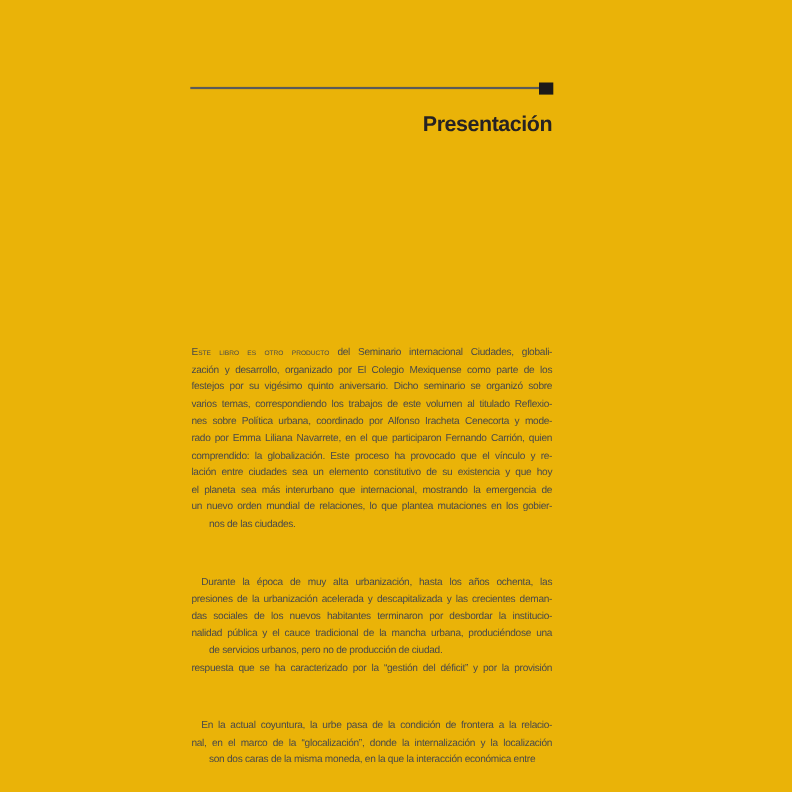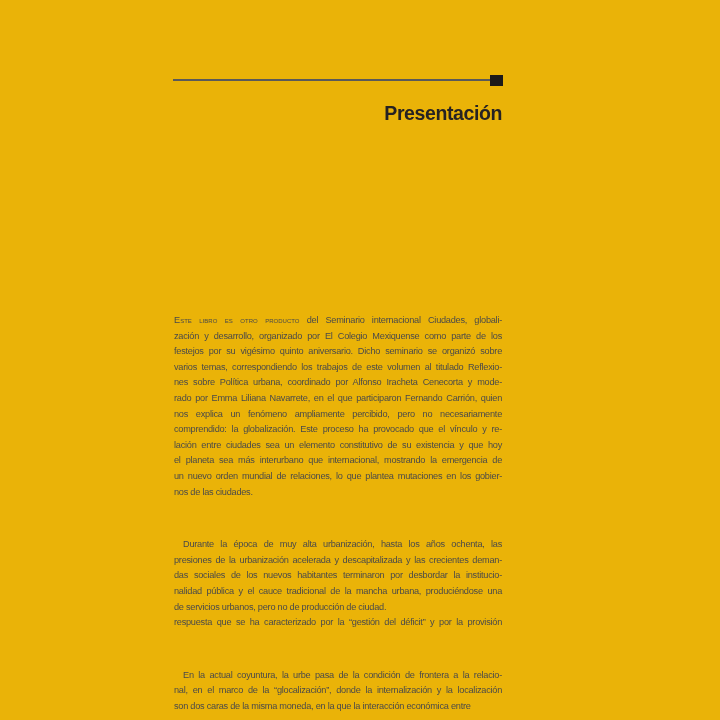--- a/index.html
+++ b/index.html
@@ -42,20 +42,21 @@
     letter-spacing:-0.25px;
     color:#4a4a4a;
   }
   .body-line {
     text-align:justify;
     text-align-last:justify;
     white-space:normal;
   }
   .body-line.para-last {
     text-align-last:left;
+    margin-left:16px;
   }
   .body-line.indent {
     text-indent:9px;
     margin-top:37px;
   }
   .lead-small-caps {
     font-variant:small-caps;
     letter-spacing:0;
   }
 </style>
@@ -69,21 +70,20 @@
 
   <h1 class="page-title">Presentación</h1>
 
   <div class="body-text" id="body-text">
       <div class="body-line"><span class="lead-small-caps">Este libro es otro producto</span> del Seminario internacional Ciudades, globali-</div>
       <div class="body-line">zación y desarrollo, organizado por El Colegio Mexiquense como parte de los</div>
       <div class="body-line">festejos por su vigésimo quinto aniversario. Dicho seminario se organizó sobre</div>
       <div class="body-line">varios temas, correspondiendo los trabajos de este volumen al titulado Reflexio-</div>
       <div class="body-line">nes sobre Política urbana, coordinado por Alfonso Iracheta Cenecorta y mode-</div>
       <div class="body-line">rado por Emma Liliana Navarrete, en el que participaron Fernando Carrión, quien</div>
-      <div class="body-line">nos explica un fenómeno ampliamente percibido, pero no necesariamente</div>
       <div class="body-line">comprendido: la globalización. Este proceso ha provocado que el vínculo y re-</div>
       <div class="body-line">lación entre ciudades sea un elemento constitutivo de su existencia y que hoy</div>
       <div class="body-line">el planeta sea más interurbano que internacional, mostrando la emergencia de</div>
       <div class="body-line">un nuevo orden mundial de relaciones, lo que plantea mutaciones en los gobier-</div>
       <div class="body-line para-last">nos de las ciudades.</div>
       <div class="body-line indent">Durante la época de muy alta urbanización, hasta los años ochenta, las</div>
       <div class="body-line">presiones de la urbanización acelerada y descapitalizada y las crecientes deman-</div>
       <div class="body-line">das sociales de los nuevos habitantes terminaron por desbordar la institucio-</div>
       <div class="body-line">nalidad pública y el cauce tradicional de la mancha urbana, produciéndose una</div>
       <div class="body-line para-last">de servicios urbanos, pero no de producción de ciudad.</div>

